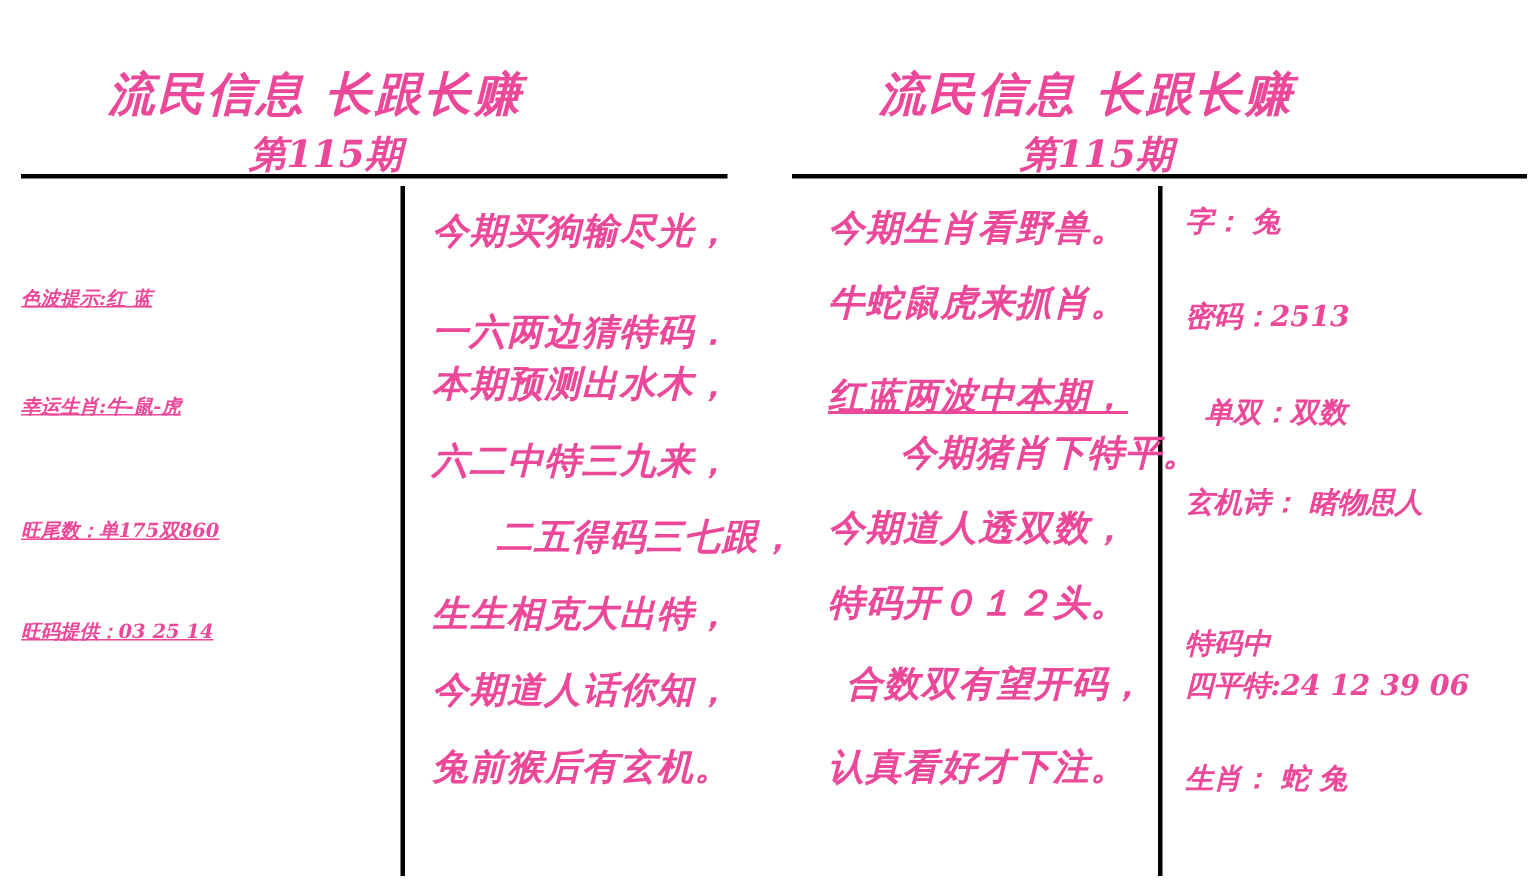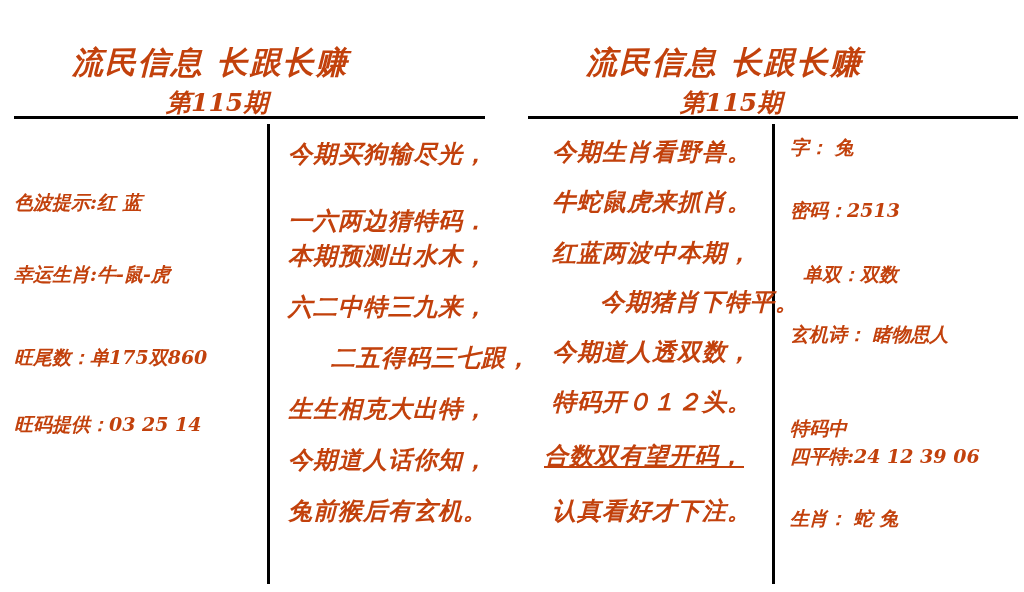--- a/index.html
+++ b/index.html
@@ -6,21 +6,21 @@
     margin: 0;
     padding: 0;
     background: #ffffff;
   }
   .page {
     position: relative;
     width: 1024px;
     height: 592px;
     background: #ffffff;
     font-family: "DejaVu Sans", sans-serif;
-    color: #c2410c;
+    color: #ec4899;
     overflow: hidden;
   }
   
   .half {
     position: absolute;
     top: 0;
     height: 592px;
   }
   .half-left { left: 0; width: 512px; }
   .half-right { left: 512px; width: 512px; }
@@ -57,21 +57,21 @@
   }
 
   
   .ln {
     position: absolute;
     font-family: "DejaVu Serif", serif;
     font-style: italic;
     font-weight: bold;
     white-space: nowrap;
   }
-  .col-left-info .ln { font-size: 19px; }
+  .col-left-info .ln { font-size: 13px; text-decoration: underline; }
   .poem .ln { font-size: 24px; letter-spacing: 1px; }
   .col-right-info .ln { font-size: 19px; }
 </style>
 </head>
 <body>
 
 <div class="page">
 
   <div class="half half-left">
 
@@ -108,25 +108,25 @@
 
     <div class="issue" style="left:168px; top:86px;">第115期</div>
 
     <div class="hrule" style="left:16px; top:116px; width:490px;"></div>
 
     <div class="vrule" style="left:260px; top:124px; height:460px;"></div>
 
     <div class="poem">
       <div class="ln" style="left:40px; top:136px;">今期生肖看野兽。</div>
       <div class="ln" style="left:40px; top:186px;">牛蛇鼠虎来抓肖。</div>
-      <div class="ln" style="left:40px; top:237px;">红蓝两波中本期，</div>
+      <div class="ln" style="left:40px; top:248px;text-decoration:underline;">红蓝两波中本期，</div>
       <div class="ln" style="left:56px; top:286px;margin-left:32px;">今期猪肖下特平。</div>
       <div class="ln" style="left:40px; top:336px;">今期道人透双数，</div>
       <div class="ln" style="left:40px; top:386px;">特码开０１２头。</div>
-      <div class="ln" style="left:32px; top:440px;text-decoration:underline;">合数双有望开码，</div>
+      <div class="ln" style="left:52px; top:440px;">合数双有望开码，</div>
       <div class="ln" style="left:40px; top:495px;">认真看好才下注。</div>
     </div>
 
     <div class="col-right-info">
       <div class="ln" style="left:278px; top:135px;">字：  兔</div>
       <div class="ln" style="left:278px; top:198px;">密码：2513</div>
       <div class="ln" style="left:291px; top:262px;">单双：双数</div>
       <div class="ln" style="left:278px; top:322px;">玄机诗： 睹物思人</div>
       <div class="ln" style="left:278px; top:384px;margin-top:32px;">特码中</div>
       <div class="ln" style="left:278px; top:444px;">四平特:24 12 39 06</div>

